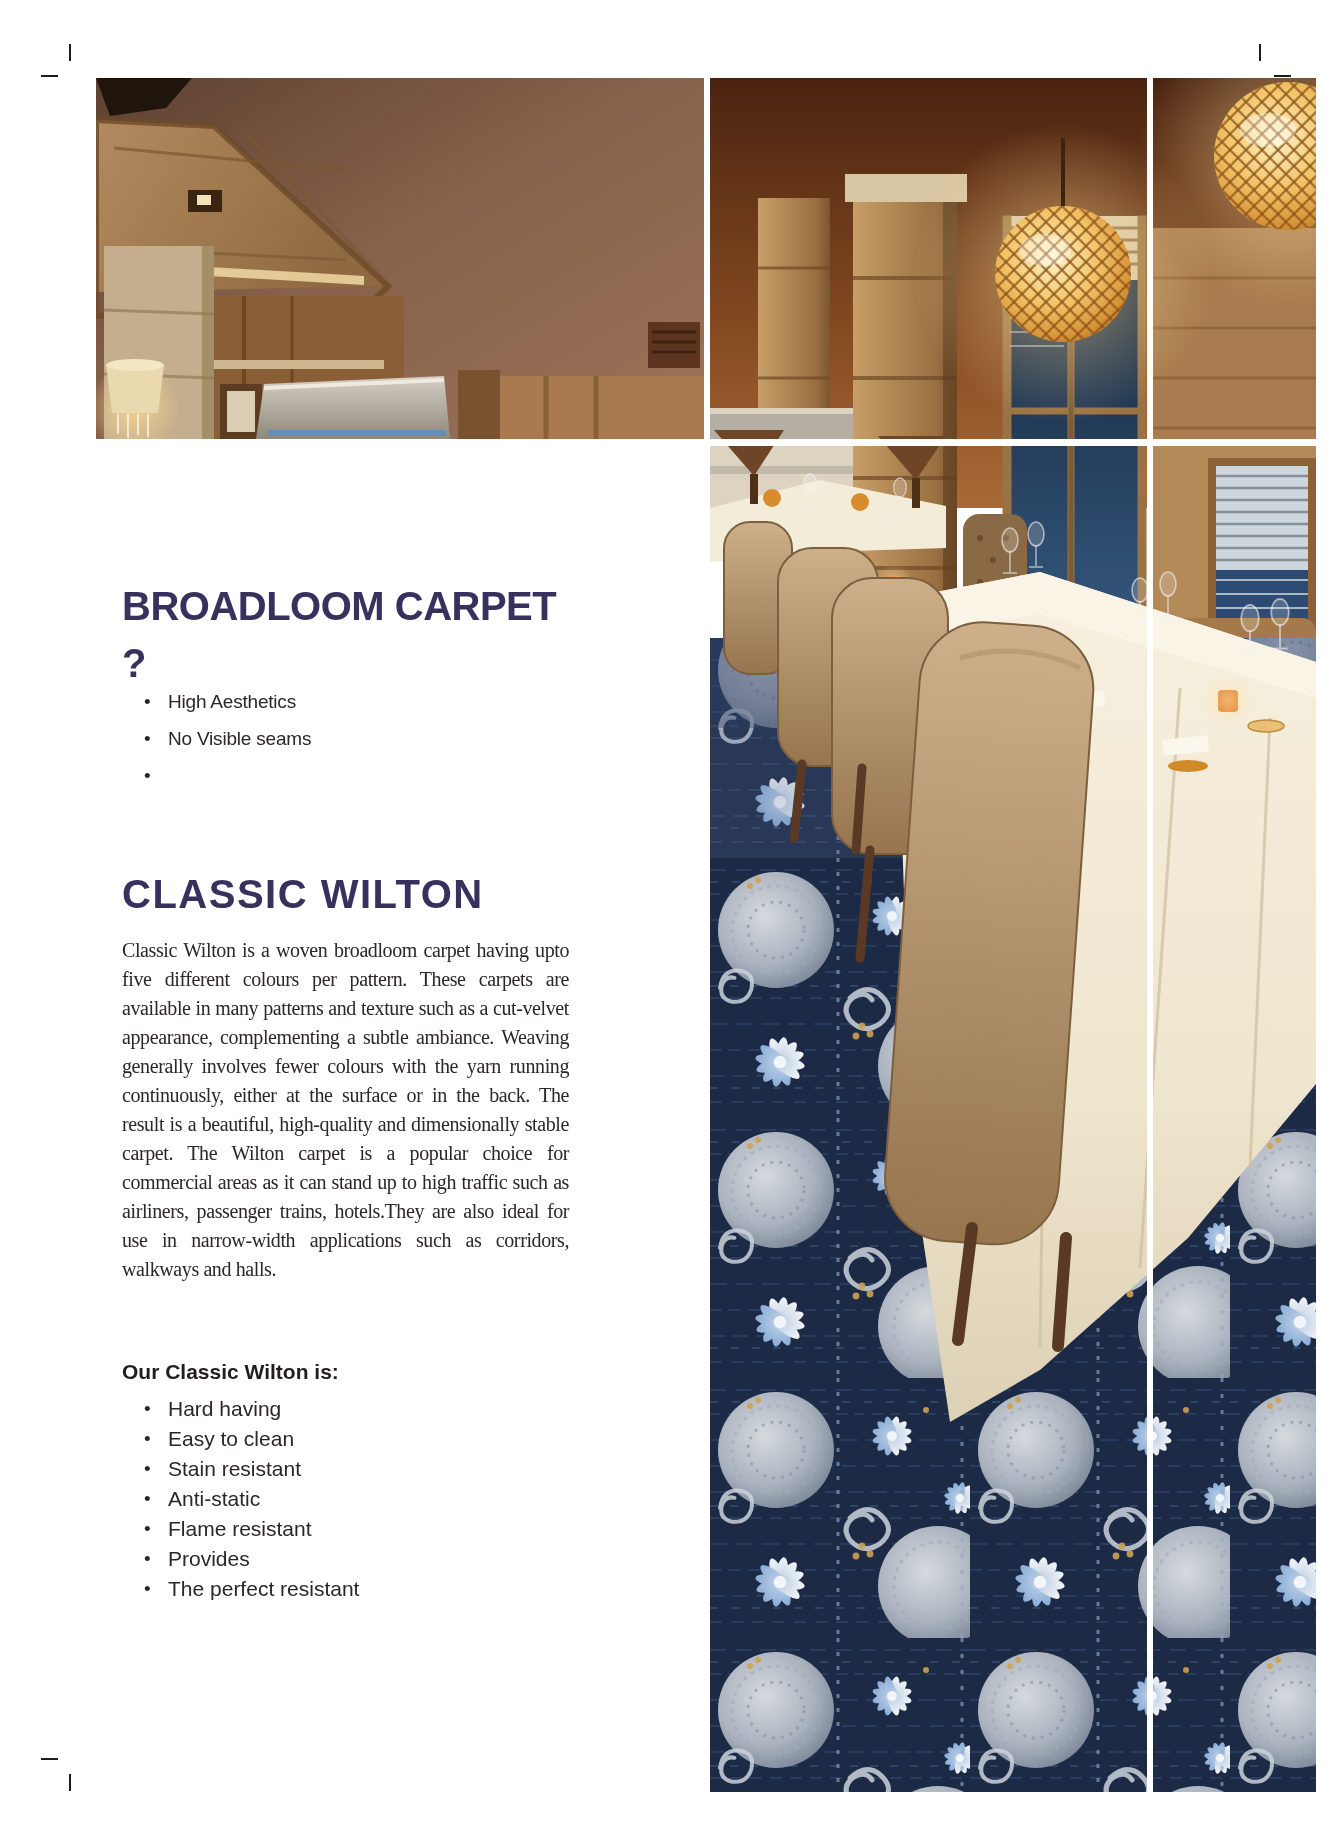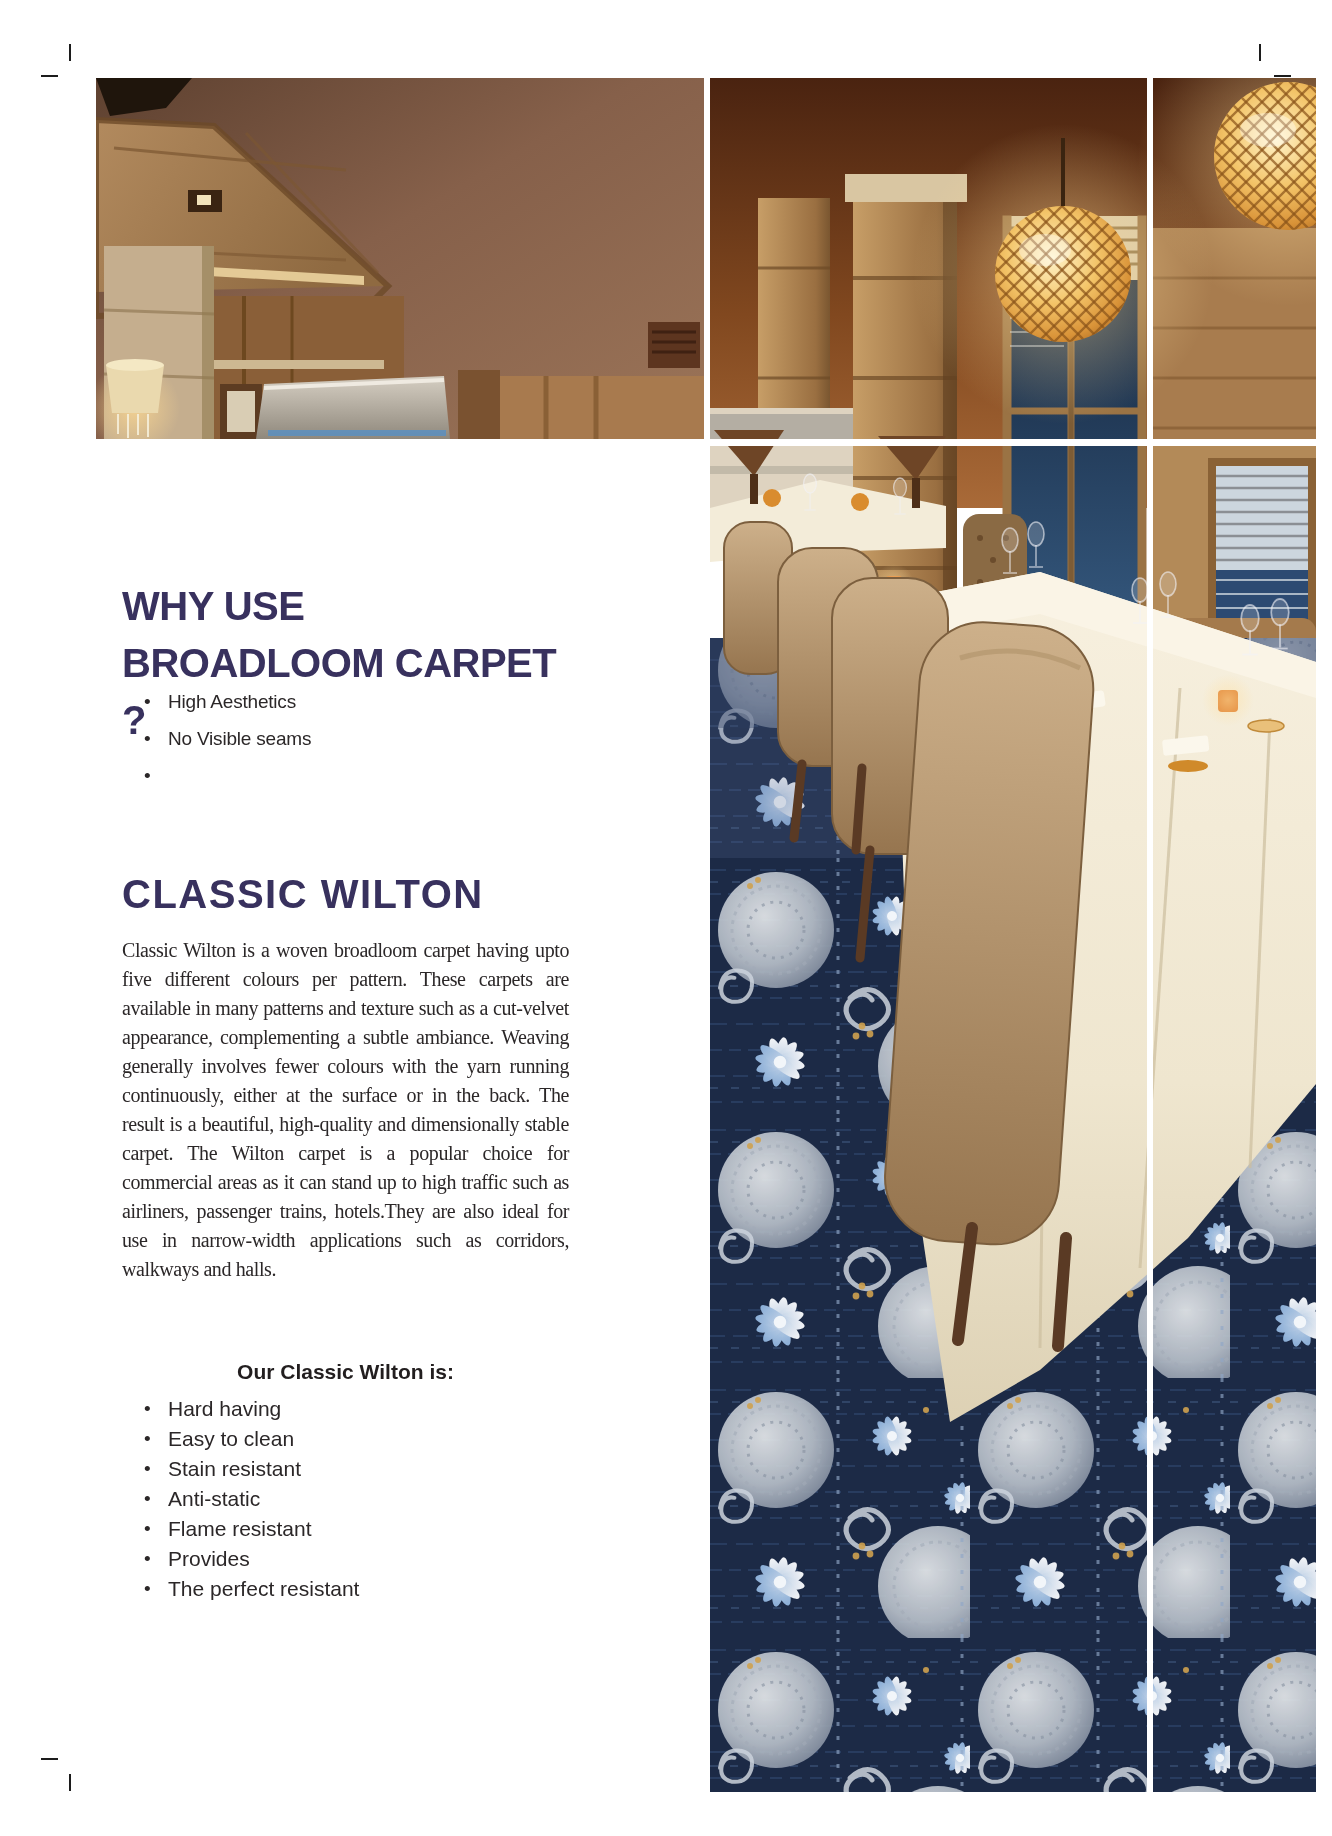--- a/index.html
+++ b/index.html
@@ -411,21 +411,20 @@
             <line x1="356" y1="1160" x2="348" y2="1268"></line>
         </g>
 
         <rect x="0" y="361" width="606" height="7" fill="#ffffff"></rect>
         <rect x="437" y="0" width="6" height="1714" fill="#ffffff"></rect>
       </g>
     </svg>
   </figure>
 
   <header class="textcol why-title" style="position:absolute;">
-    <div>WHY USE</div>
     <div>BROADLOOM CARPET ?</div>
   </header>
 
   <ul class="textcol why-bullets" style="position:absolute;list-style:none;margin:0;padding:0;">
     <li class="b-item" style="margin-bottom:9px;">
       <span class="dot">•</span>
       <span>High Aesthetics</span>
     </li>
     <li class="b-item" style="margin-bottom:9px;">
       <span class="dot">•</span>
@@ -433,21 +432,21 @@
     </li>
     <li class="b-item">
       <span class="dot">•</span>
     </li>
   </ul>
 
   <h2 class="textcol classic-title" style="position:absolute;margin:0;">CLASSIC WILTON</h2>
 
   <p class="textcol classic-paragraph" style="position:absolute;margin:0;">Classic Wilton is a woven broadloom carpet having upto five different colours per pattern. These carpets are available in many patterns and texture such as a cut-velvet appearance, complementing a subtle ambiance. Weaving generally involves fewer colours with the yarn running continuously, either at the surface or in the back. The result is a beautiful, high-quality and dimensionally stable carpet. The Wilton carpet is a popular choice for commercial areas as it can stand up to high traffic such as airliners, passenger trains, hotels.They are also ideal for use in narrow-width applications such as corridors, walkways and halls.</p>
 
-  <div class="textcol list-intro" style="position:absolute;text-align:center;">Our Classic Wilton is:</div>
+  <div class="textcol list-intro" style="position:absolute;">Our Classic Wilton is:</div>
 
   <ul class="textcol features" style="position:absolute;list-style:none;margin:0;padding:0;">
     <li class="f-item">
       <span class="dot">•</span>
       <span>Hard having</span>
     </li>
     <li class="f-item">
       <span class="dot">•</span>
       <span>Easy to clean</span>
     </li>

